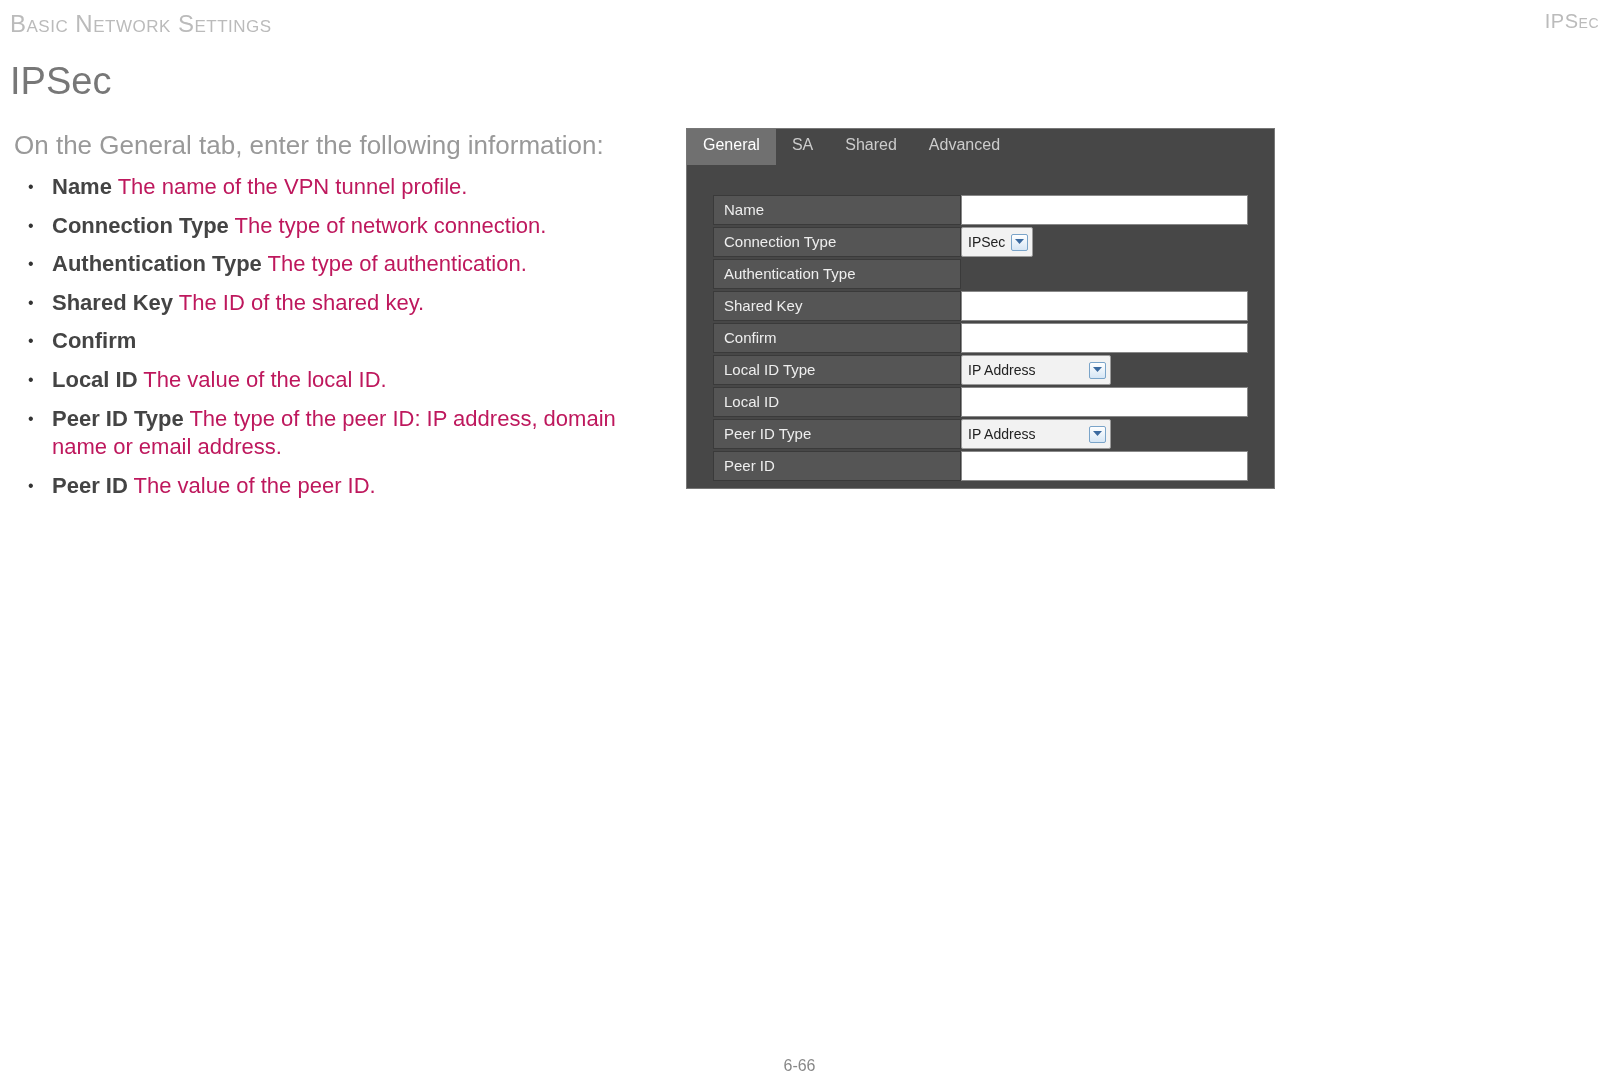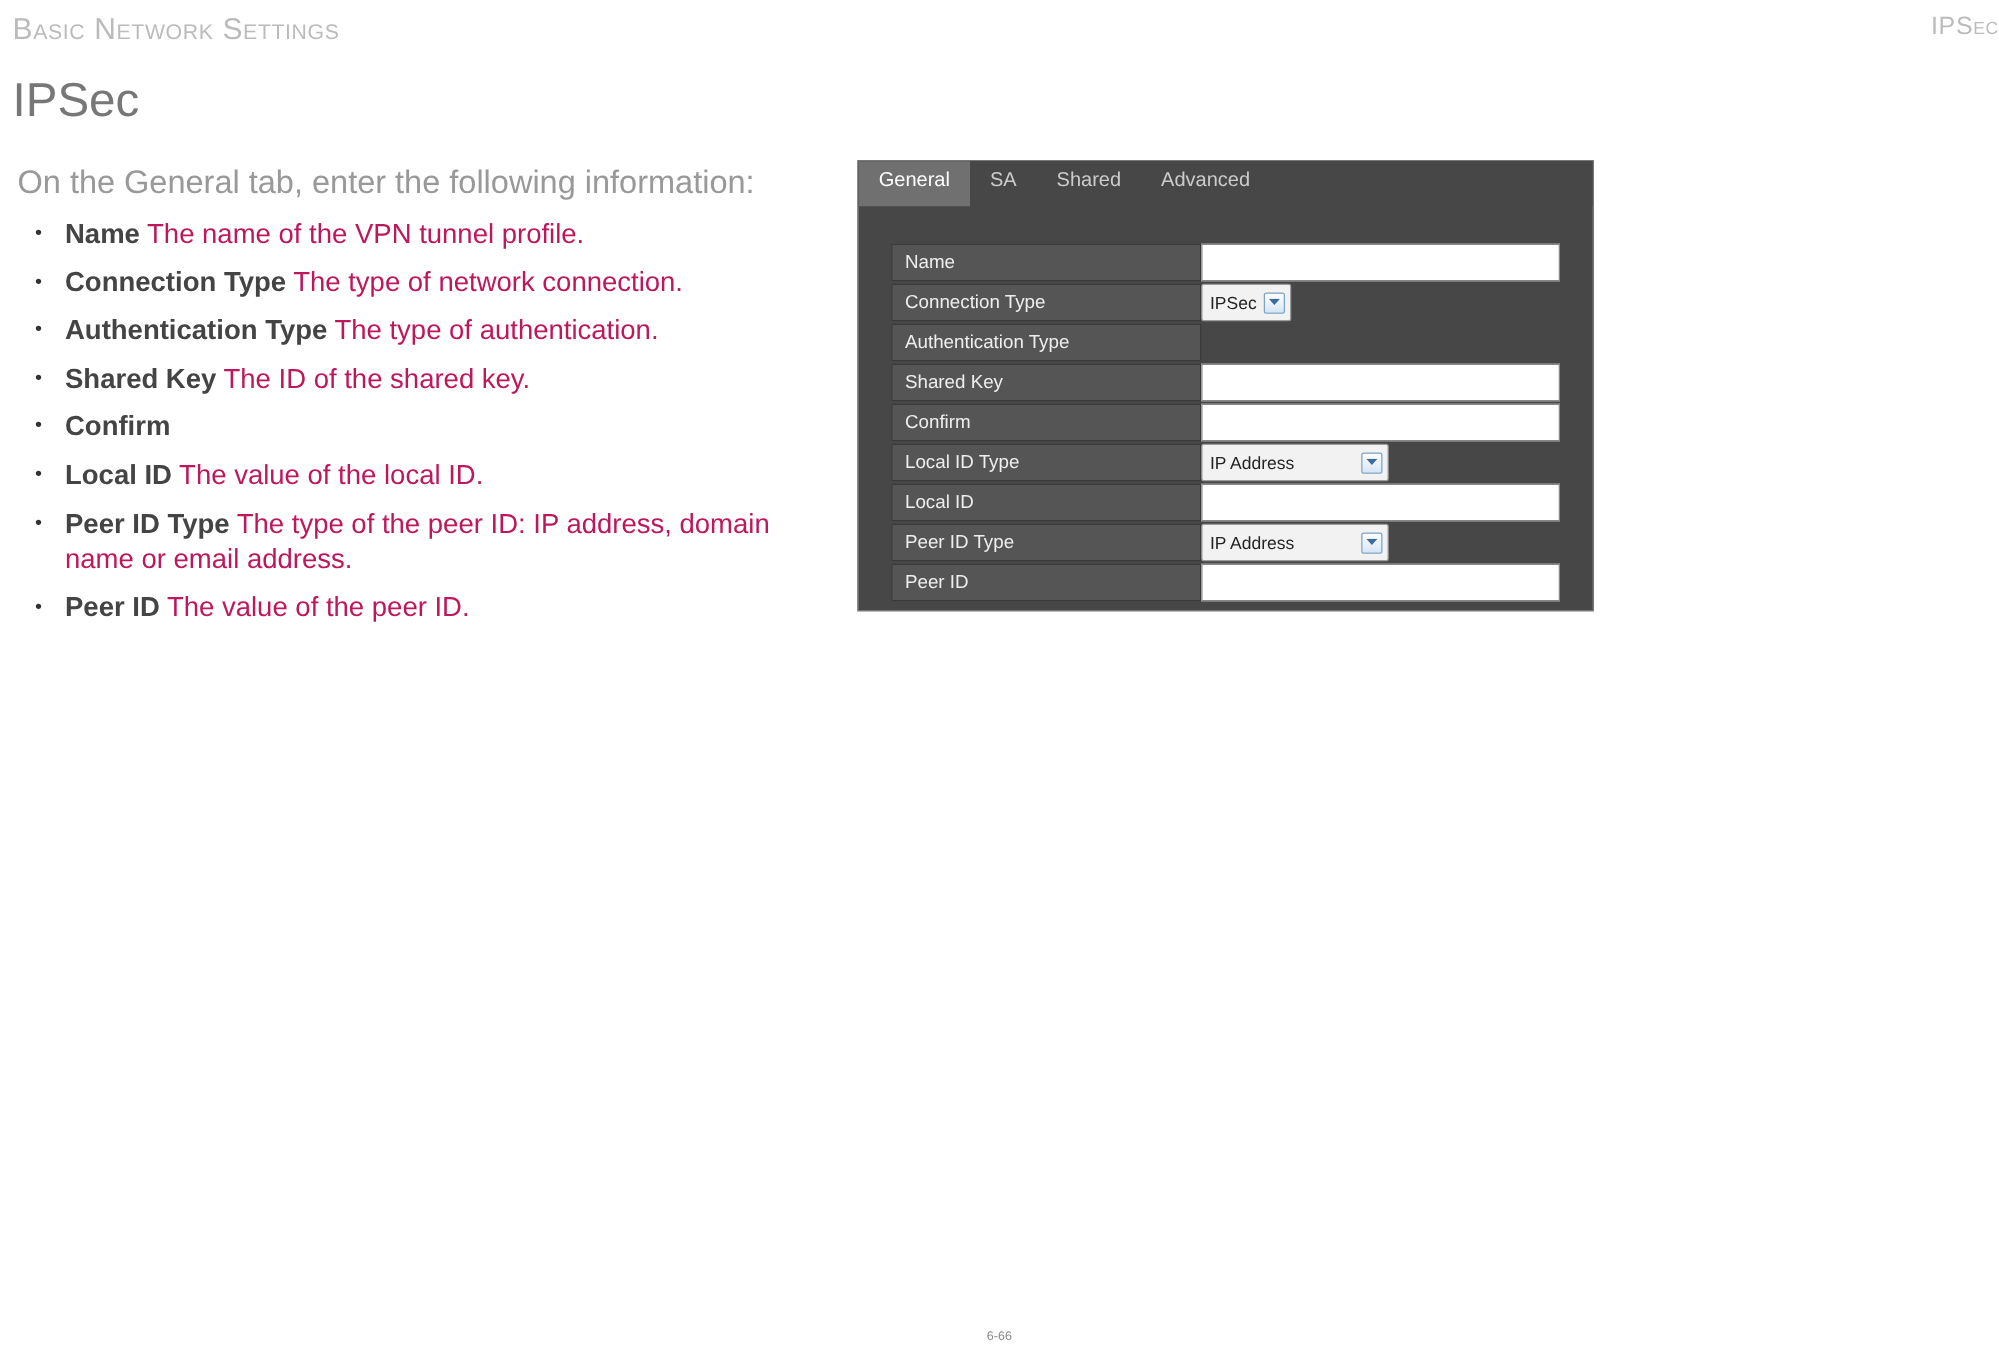--- a/index.html
+++ b/index.html
@@ -155,21 +155,21 @@
       align-items: center;
       justify-content: center;
     }
     .select-arrow svg { display: block; }
 
     .page-number {
       position: absolute;
       bottom: 16px;
       left: 50%;
       transform: translateX(-50%);
-      font-size: 10px;
+      font-size: 16px;
       color: #888888;
     }
   </style>
 </head>
 <body>
 
 <div class="header-left">Basic Network Settings</div>
 <div class="header-right">IPSec</div>
 
 <h1 class="section-title">IPSec</h1>

